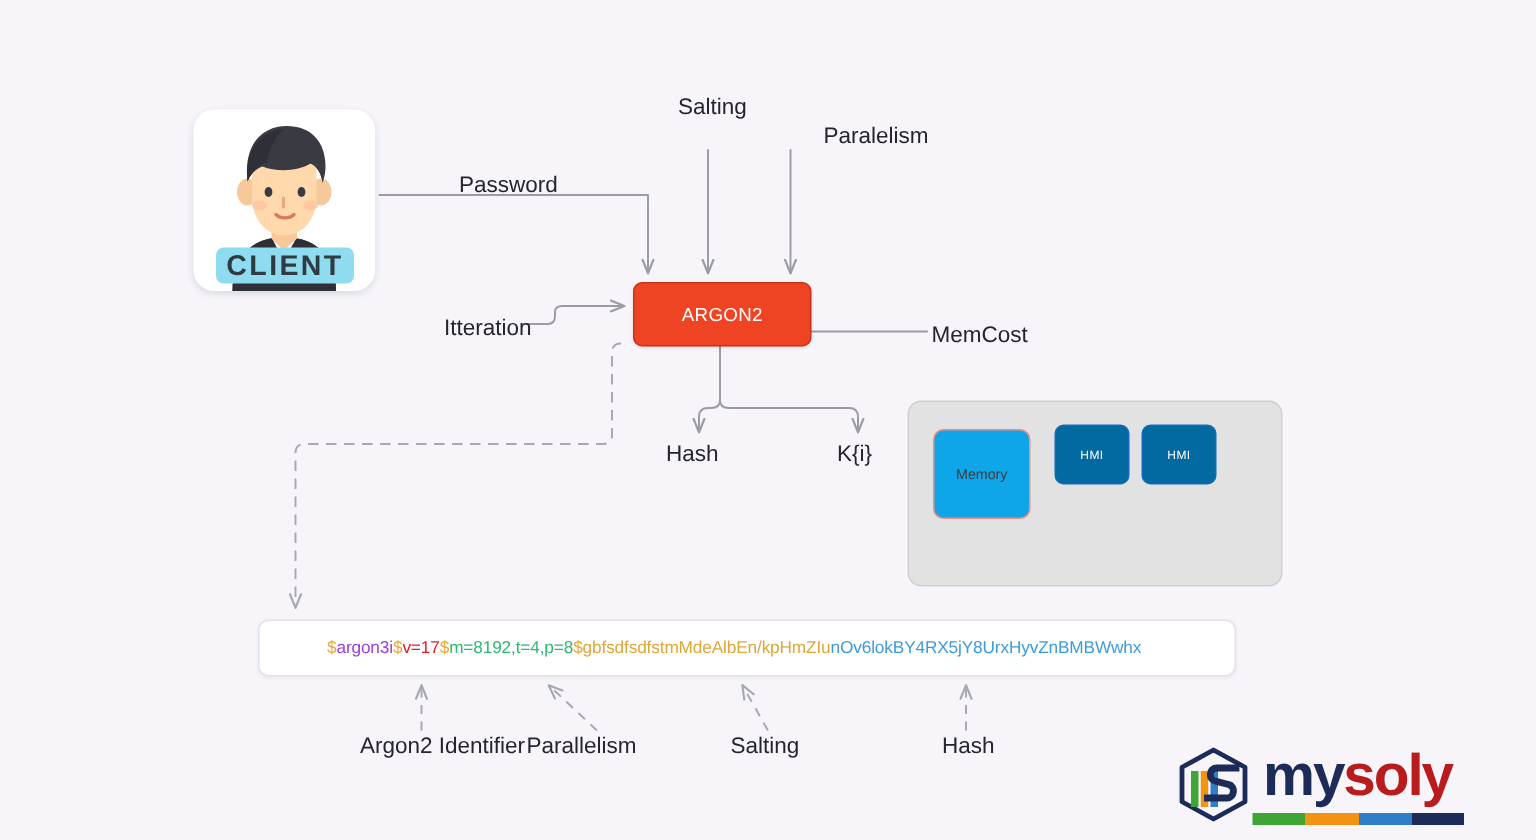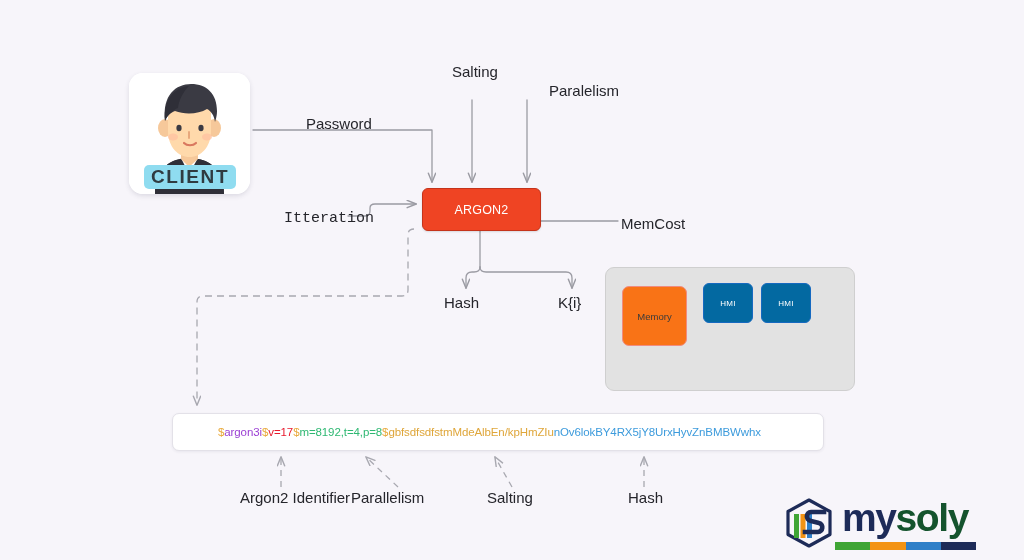--- a/index.html
+++ b/index.html
@@ -57,21 +57,21 @@
     left: 605px; top: 267px;
     width: 248px; height: 122px;
     background: #e2e2e2;
     border: 1px solid #cfcfcf;
     border-radius: 9px;
   }
   .mem-box {
     position: absolute;
     left: 16px; top: 18px;
     width: 63px; height: 58px;
-    background: #f97316;
+    background: #0ea5e9;
     border: 1.4px solid #f08c80;
     border-radius: 7px;
     display: flex; align-items: center; justify-content: center;
     font-size: 9.5px; color: #3b3b3b;
   }
   .hmi-box {
     position: absolute;
     top: 15px;
     width: 48px; height: 38px;
     background: #0369a1;
@@ -133,21 +133,21 @@
   }
   .logo-wordmark {
     position: absolute;
     left: 58px; top: -2px;
     font-size: 39px;
     font-weight: bold;
     letter-spacing: -1.4px;
     line-height: 44px;
   }
   .wm-my   { color: #1d2b58; }
-  .wm-soly { color: #14532d; }
+  .wm-soly { color: #b91c1c; }
   .logo-bar {
     position: absolute;
     left: 51px; top: 44px;
     width: 141px; height: 8px;
     display: flex;
   }
   .logo-bar span { height: 100%; }
   .bar-green  { flex: 1; background: #3fa535; }
   .bar-orange { flex: 1; background: #f39314; }
   .bar-blue   { flex: 1; background: #2f7fc8; }
@@ -241,21 +241,21 @@
     </svg>
   </div>
 
   <div class="argon-node">
     <span>ARGON2</span>
   </div>
 
   <div class="lbl" style="left:306px; top:115px;">Password</div>
   <div class="lbl" style="left:452px; top:63px;">Salting</div>
   <div class="lbl" style="left:549px; top:82px;">Paralelism</div>
-  <div class="lbl" style="left:284px; top:210px;font-family:Liberation Mono, monospace;">Itteration</div>
+  <div class="lbl" style="left:296px; top:210px;">Itteration</div>
   <div class="lbl" style="left:621px; top:215px;">MemCost</div>
 
   <div class="lbl" style="left:444px; top:294px;">Hash</div>
   <div class="lbl" style="left:558px; top:294px;">K{i}</div>
 
   <div class="par-panel">
     <div class="mem-box">
       <span>Memory</span>
     </div>
     <div class="hmi-box hmi-1">

